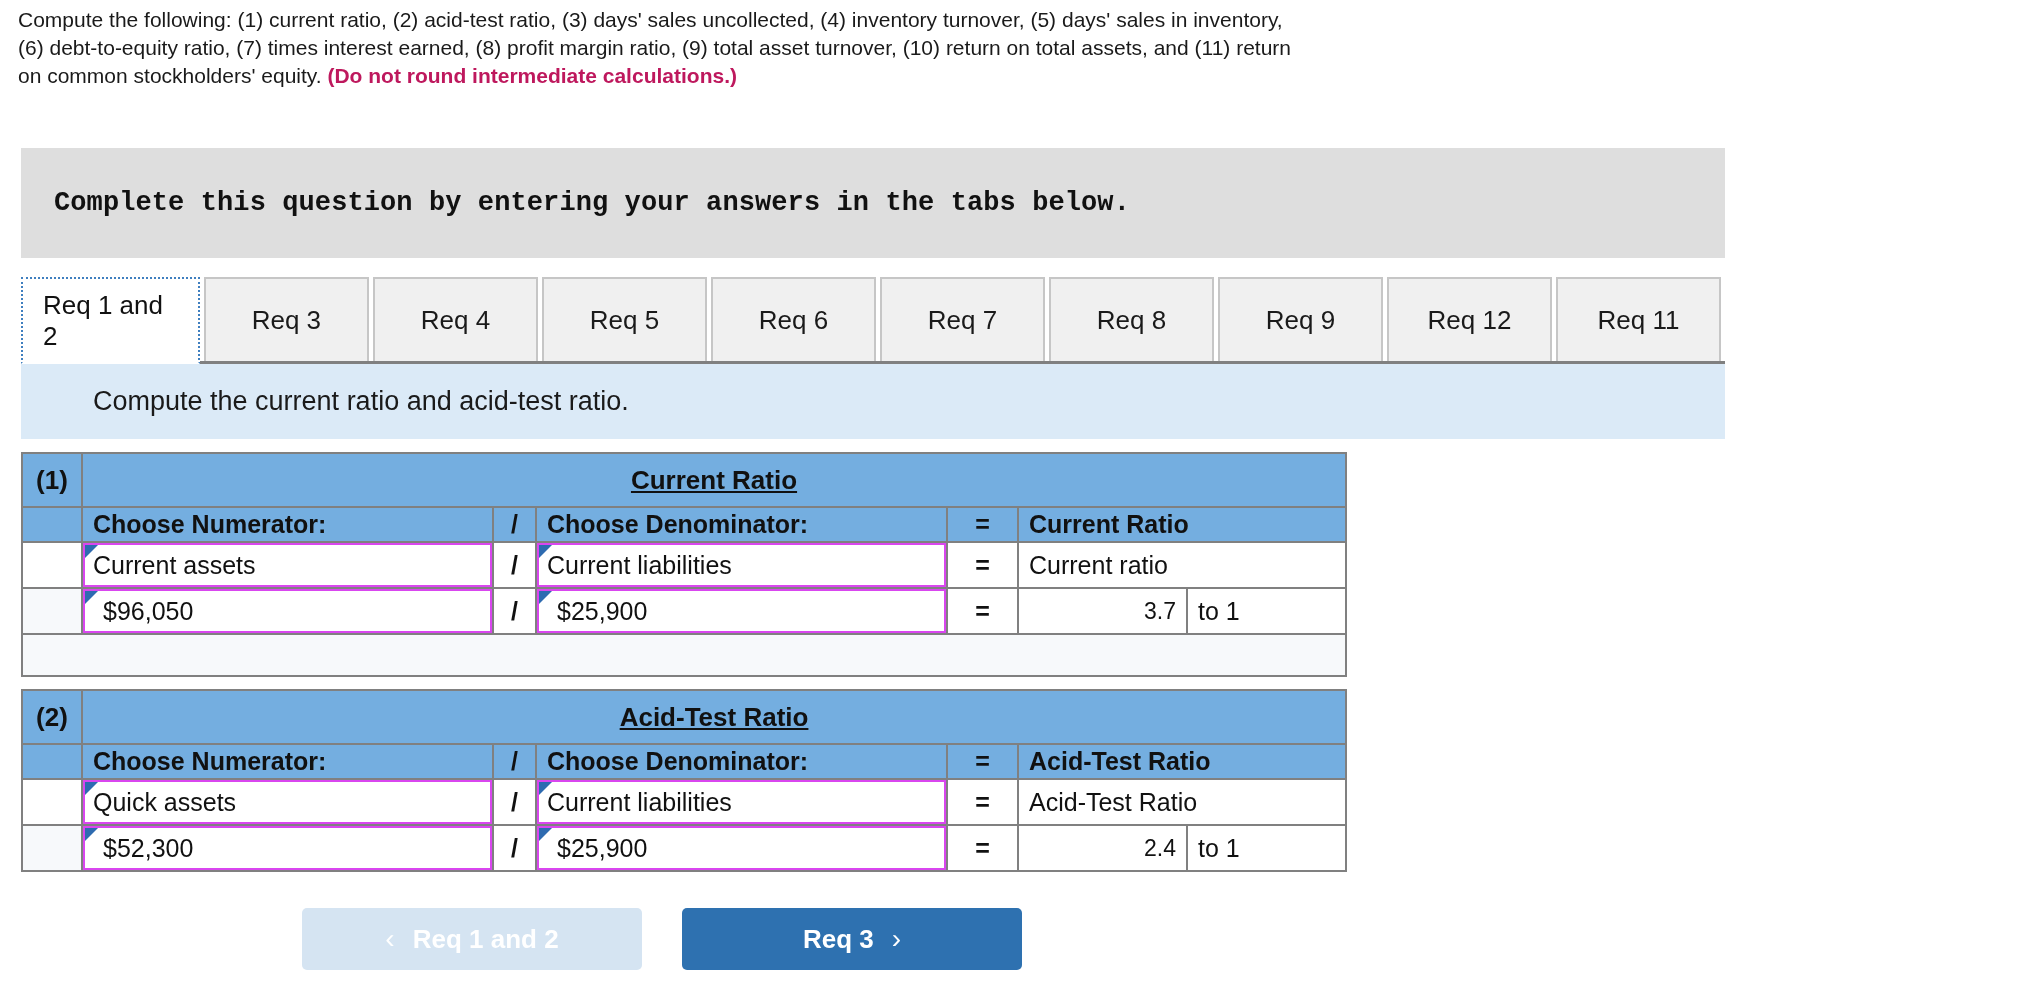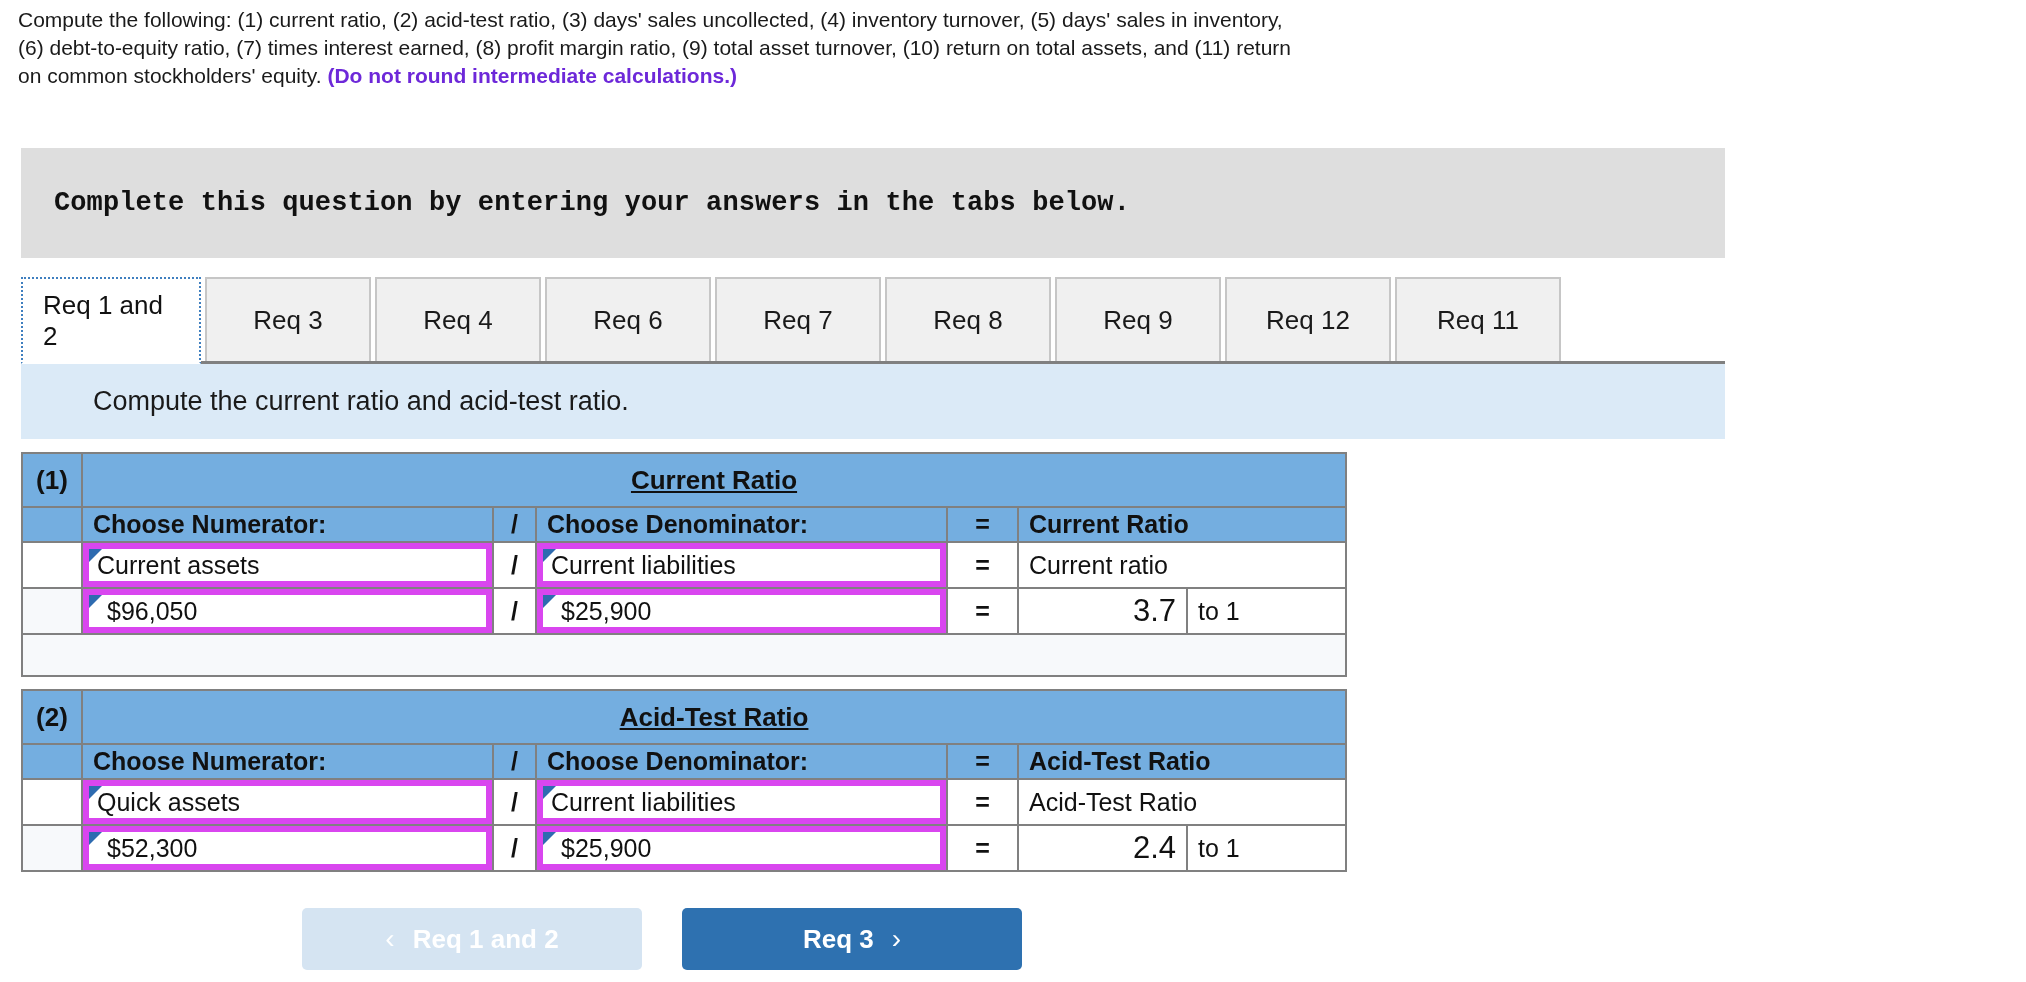--- a/index.html
+++ b/index.html
@@ -15,21 +15,21 @@
 
   
   #prompt {
     padding: 6px 24px 0 18px;
     font-size: 21px;
     line-height: 1.33;
     color: #1a1a1a;
     max-width: 1960px;
   }
   #prompt .emph {
-    color: #6d28d9;
+    color: #be185d;
     font-weight: bold;
   }
 
   
   #gray-banner {
     position: absolute;
     left: 21px;
     top: 148px;
     width: 1704px;
     height: 110px;
@@ -161,21 +161,21 @@
     border-bottom: 2px solid #808080;
     height: 42px;
   }
   .ratio-table tr.striped td.idx-blank { background: #f7f9fb; }
   .ratio-table td.idx-blank { background: #ffffff; }
 
   
   .field {
     position: relative;
     background: #ffffff;
-    border: 6px solid #d946ef;
+    border: 2px solid #d946ef;
     height: 44px;
     margin: 0;
     display: flex;
     align-items: center;
     font-size: 25px;
     color: #111;
     overflow: hidden;
   }
   .field .marker {
     position: absolute;
@@ -197,21 +197,21 @@
   .plaincell {
     display: flex;
     align-items: center;
     height: 44px;
     padding-left: 10px;
     font-size: 25px;
   }
   .result-num {
     text-align: right;
     padding-right: 10px;
-    font-size: 31px;
+    font-size: 23px;
   }
 
   
   #footer {
     position: absolute;
     left: 0;
     top: 908px;
     width: 1324px;
     display: flex;
     justify-content: center;
@@ -257,20 +257,23 @@
 
 <div id="tabstrip">
   <div class="tab active w1">
       <span>Req 1 and 2</span>
     </div>
   <div class="tab w2">
       <span>Req 3</span>
     </div>
   <div class="tab w2">
       <span>Req 4</span>
+    </div>
+  <div class="tab w2">
+      <span>Req 5</span>
     </div>
   <div class="tab w2">
       <span>Req 6</span>
     </div>
   <div class="tab w2">
       <span>Req 7</span>
     </div>
   <div class="tab w2">
       <span>Req 8</span>
     </div>

